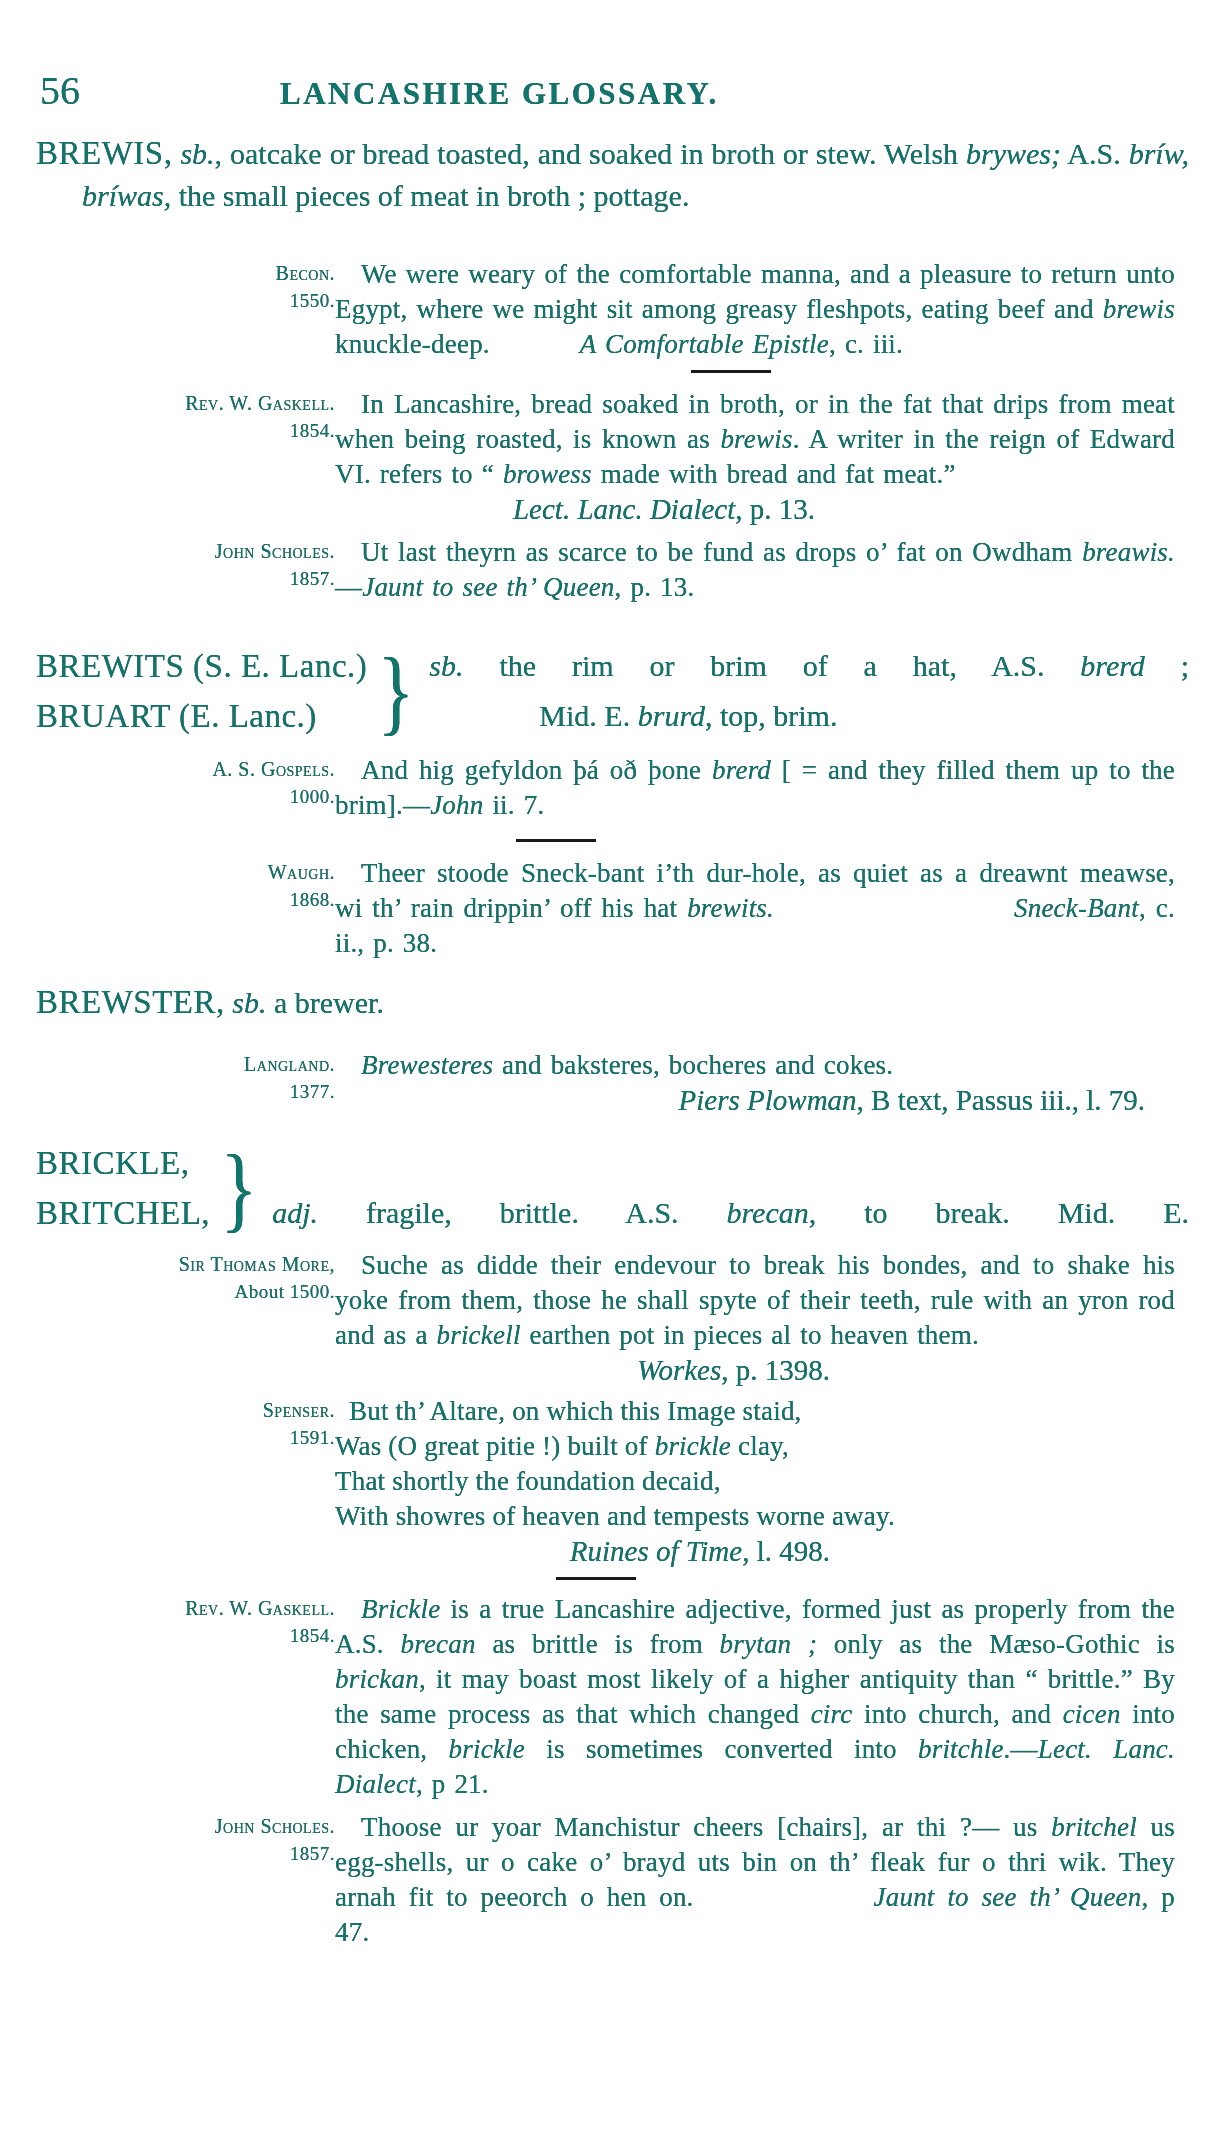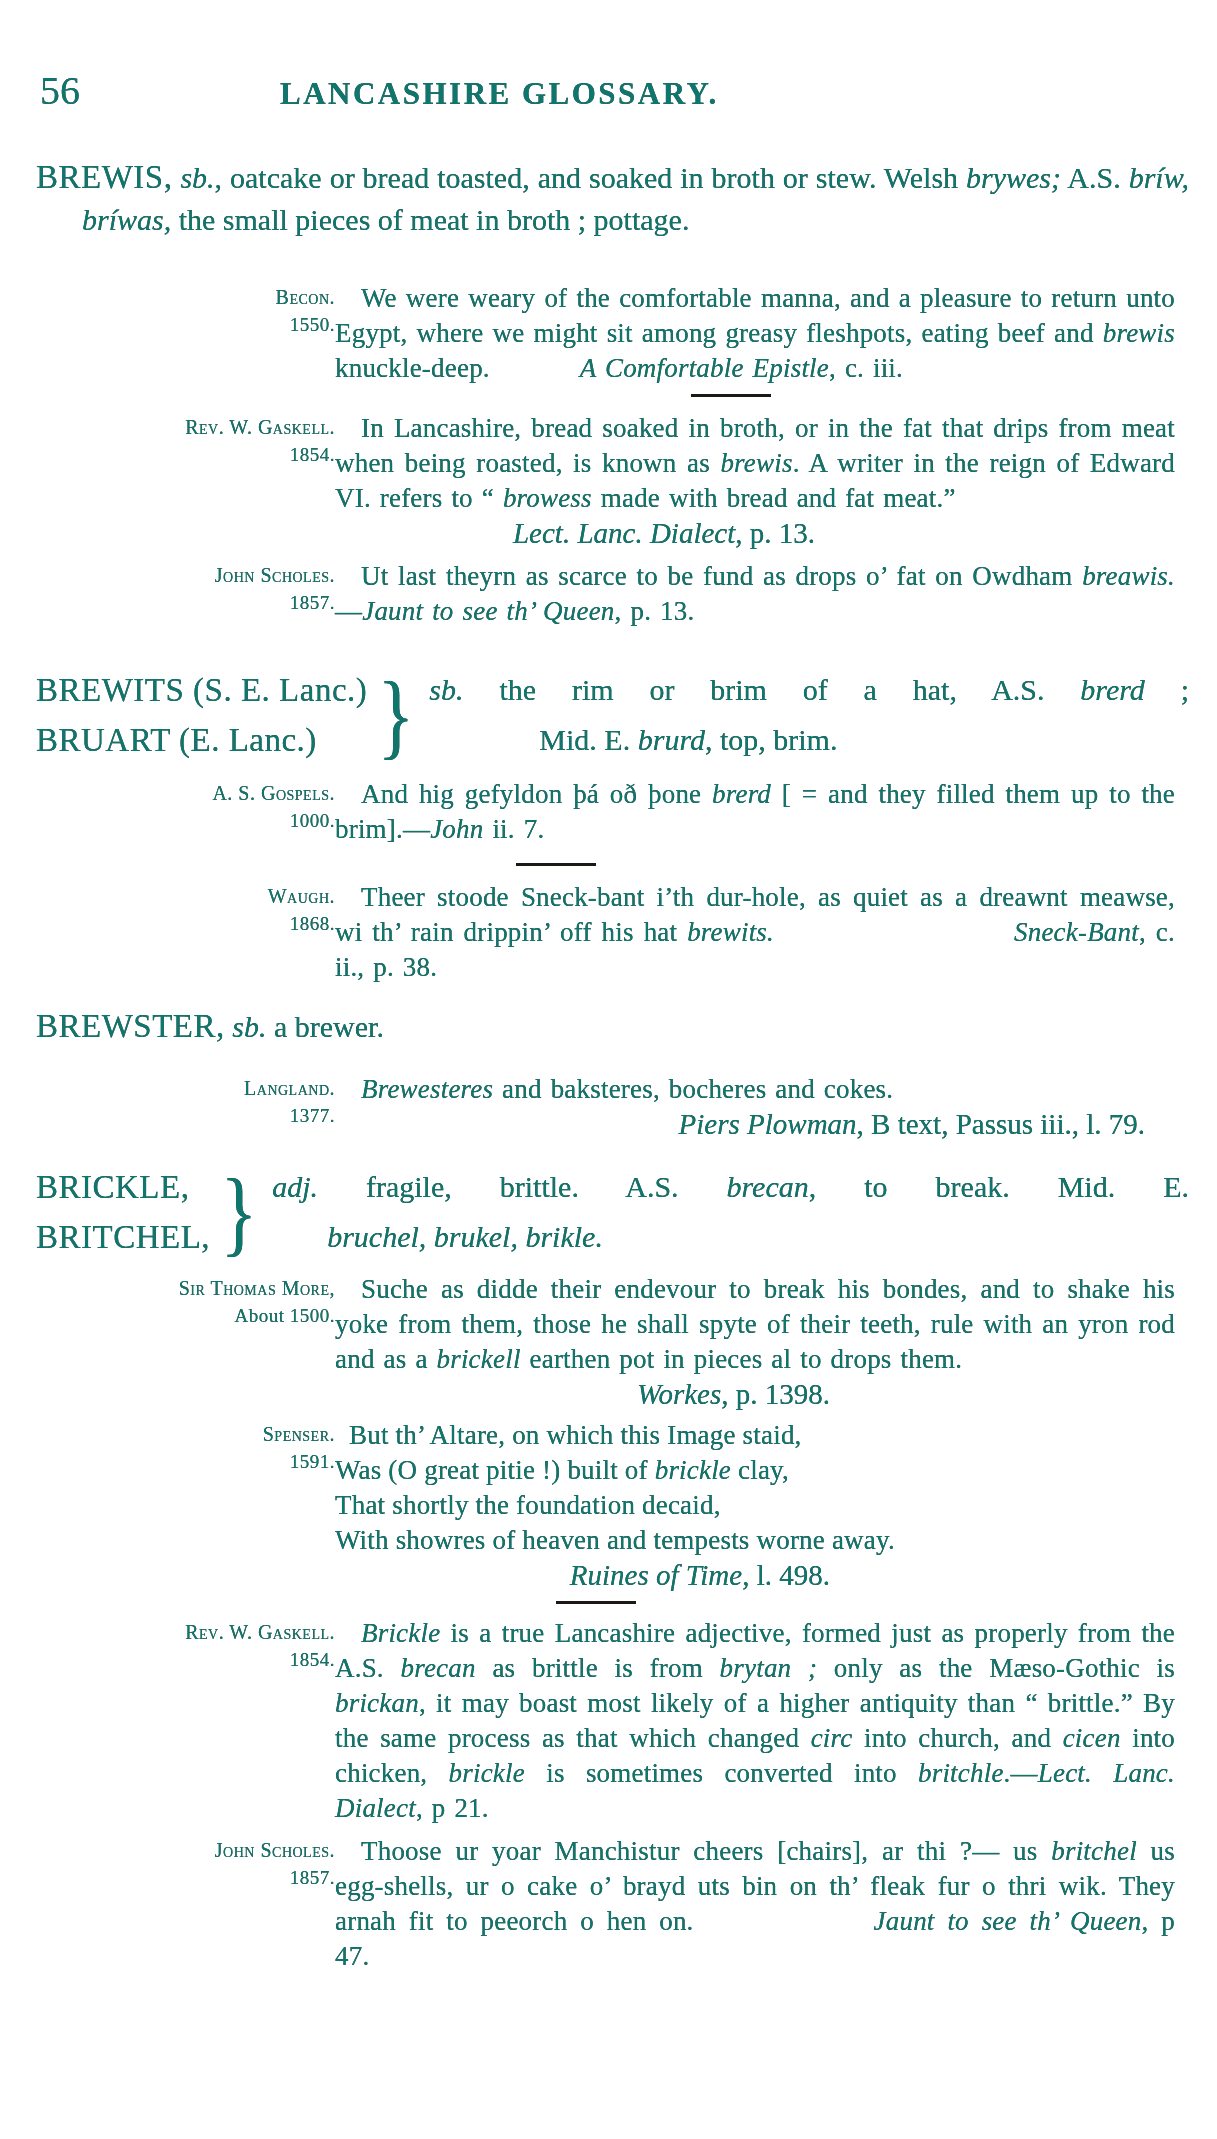--- a/index.html
+++ b/index.html
@@ -16,21 +16,21 @@
     text-shadow:0 0 .5px rgba(20,15,10,.8);
   }
   
   .pagehead{position:relative;height:46px;}
   .pagenum{position:absolute;left:4px;top:0;font-size:40px;line-height:42px;}
   .runtitle{position:absolute;left:244px;top:6px;font-size:31px;font-weight:bold;letter-spacing:2.5px;white-space:nowrap;}
   
   .defpara{margin:0;font-size:30px;line-height:42px;text-align:justify;
     padding-left:46px;text-indent:-46px;}
   .headword{font-size:33px;letter-spacing:.5px;}
-  .entry-top{margin-top:40px;font-family:Liberation Serif, serif;}
+  .entry-top{margin-top:16px;font-family:Liberation Serif, serif;}
   .mt-brewster{margin-top:20px;}
   
   .group{display:flex;align-items:flex-end;}
   .g-heads{flex:none;font-size:33px;line-height:50px;letter-spacing:.5px;white-space:nowrap;}
   .g-brace{flex:none;font-size:96px;line-height:100px;font-weight:normal;margin:0 10px 0 6px;transform:scaleX(.8);}
   .g-def{flex:1;font-size:30px;line-height:50px;}
   .g-def .l1{text-align:justify;text-align-last:justify;}
   .g-def .l2{padding-left:110px;}
   .g-def .l2b{padding-left:55px;}
   .mt-brewits{margin-top:36px;}
@@ -170,31 +170,30 @@
 
   <section>
     <div class="group mt-brickle">
       <div class="g-heads">
         <div>BRICKLE,</div>
         <div>BRITCHEL,</div>
       </div>
       <div class="g-brace">}</div>
       <div class="g-def">
         <div class="l1"><i>adj.</i><span> fragile, brittle.  A.S. </span><i>brecan</i><span>, to break.  Mid. E.</span></div>
-        <div class="l2b"><i>bruchel, brukel, brikle.</i></div>
       </div>
     </div>
 
     <div class="citation mt-c7">
       <div class="cit-label">
         <div>Sir Thomas More,</div>
         <div class="cit-date">About 1500.</div>
       </div>
       <div class="cit-body">
-        <p class="quote"><span>Suche as didde their endevour to break his bondes, and to shake his yoke from them, those he shall spyte of their teeth,  rule with an yron rod and as a </span><i>brickell</i><span> earthen pot in pieces al to drops them.</span></p>
+        <p class="quote"><span>Suche as didde their endevour to break his bondes, and to shake his yoke from them, those he shall spyte of their teeth,  rule with an yron rod and as a </span><i>brickell</i><span> earthen pot in pieces al to heaven them.</span></p>
         <div class="src-own pr345"><i>Workes</i><span>, p. 1398.</span></div>
       </div>
     </div>
 
     <div class="citation mt-c8">
       <div class="cit-label">
         <div>Spenser.</div>
         <div class="cit-date">1591.</div>
       </div>
       <div class="cit-body">

